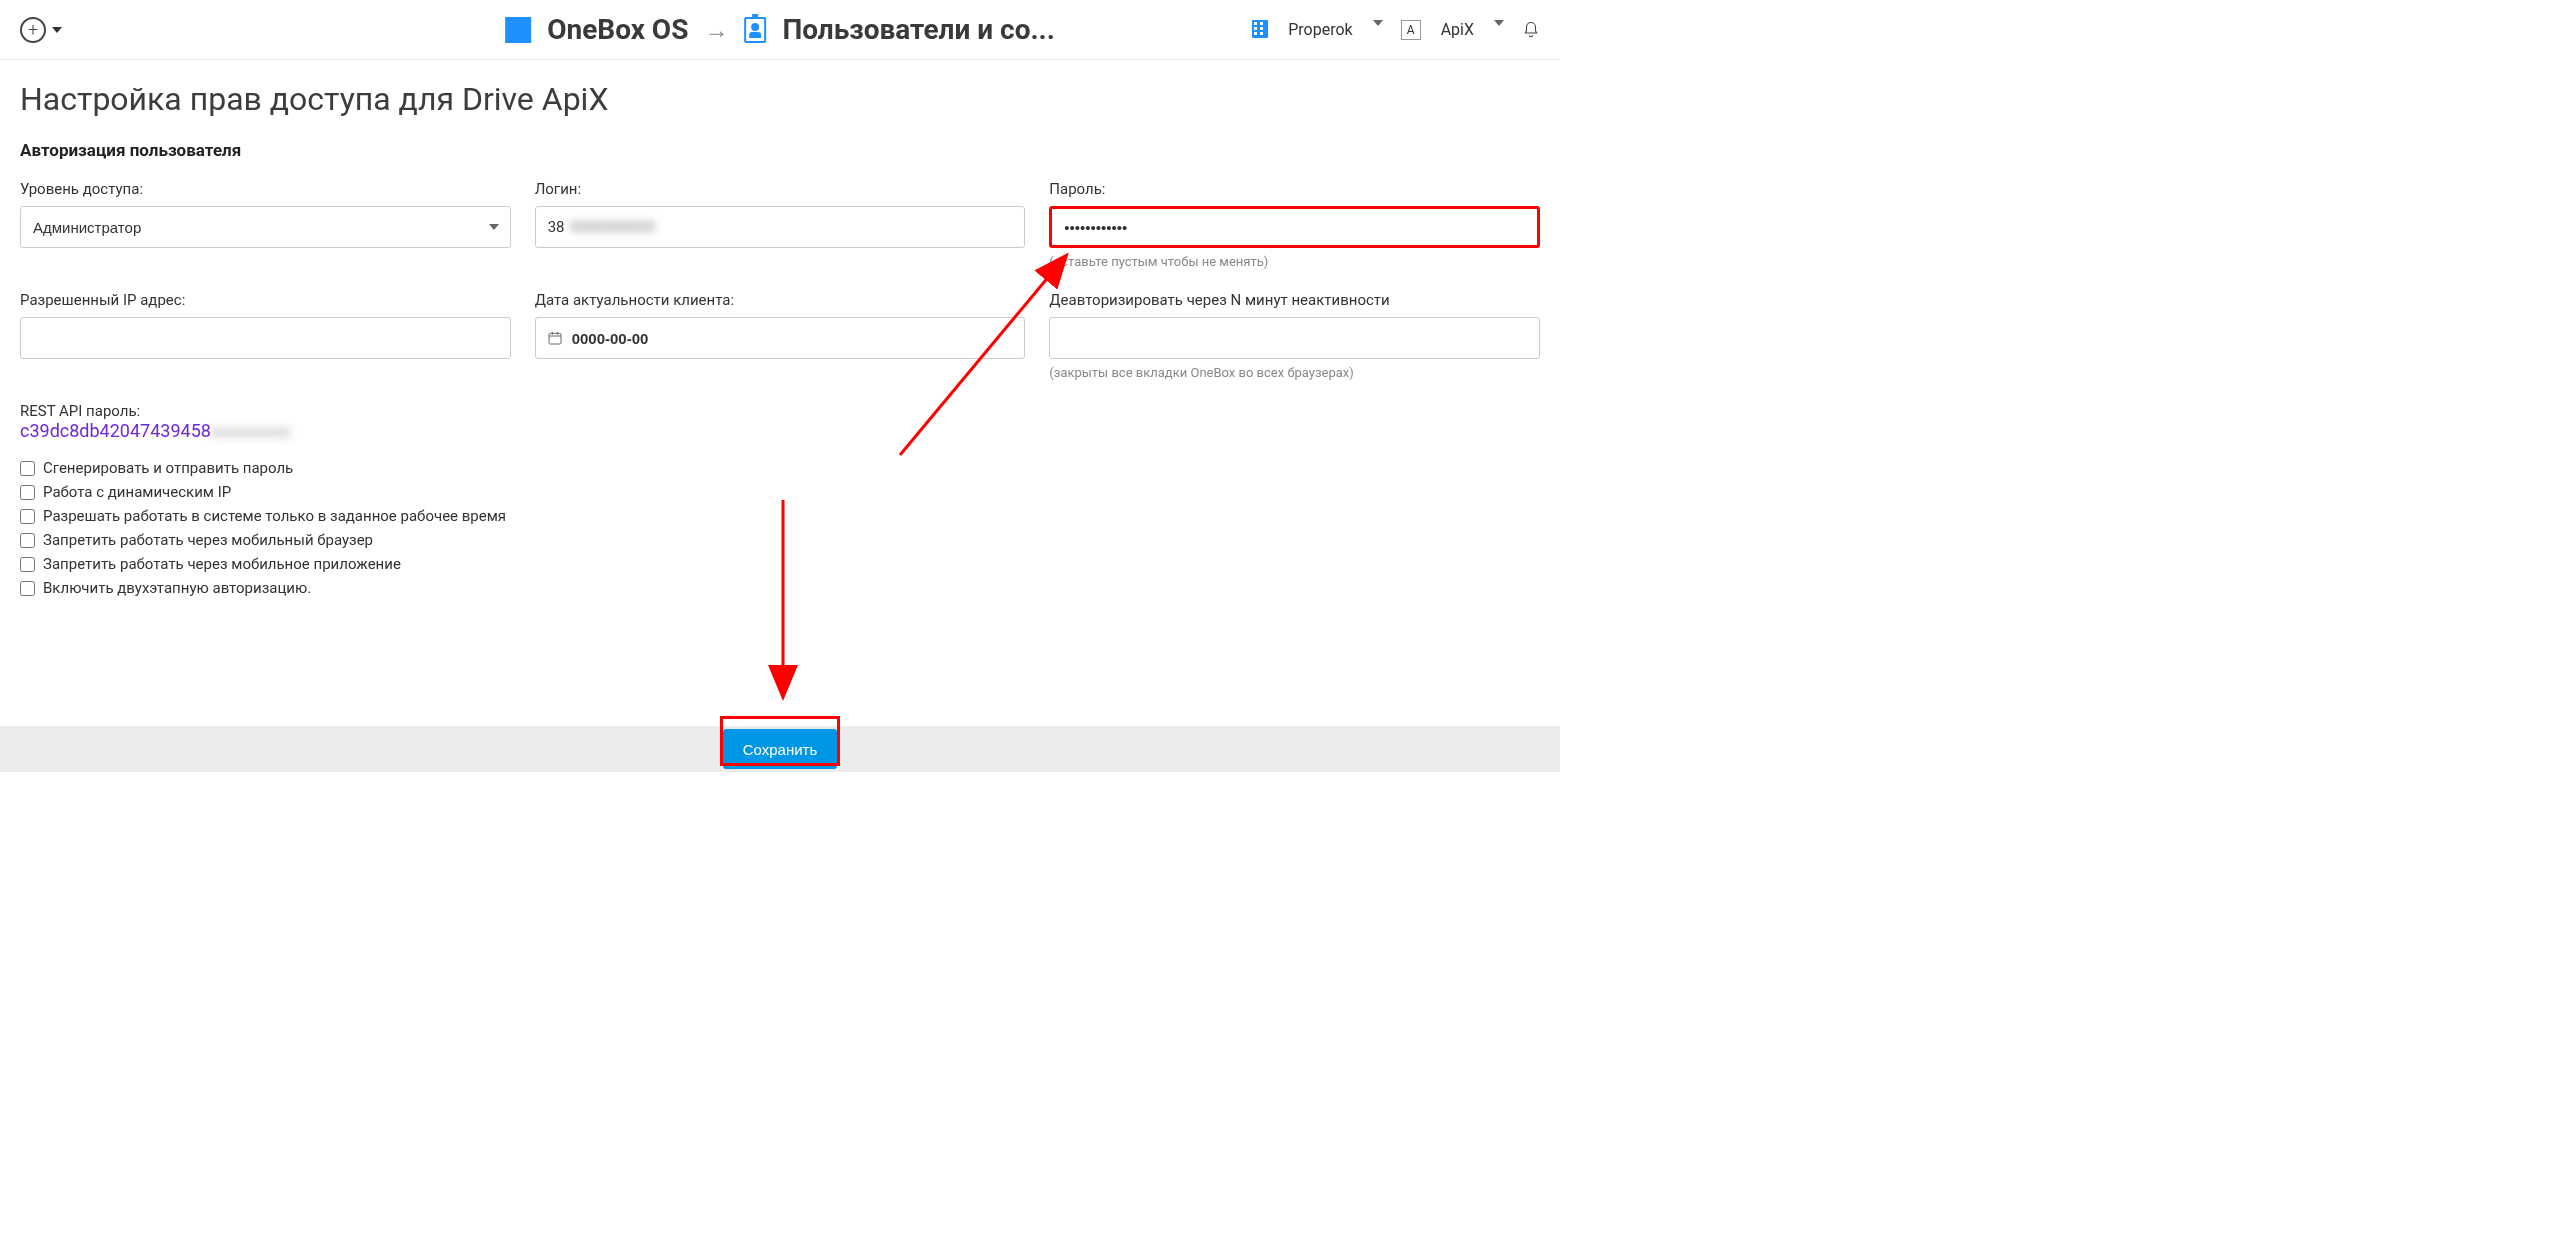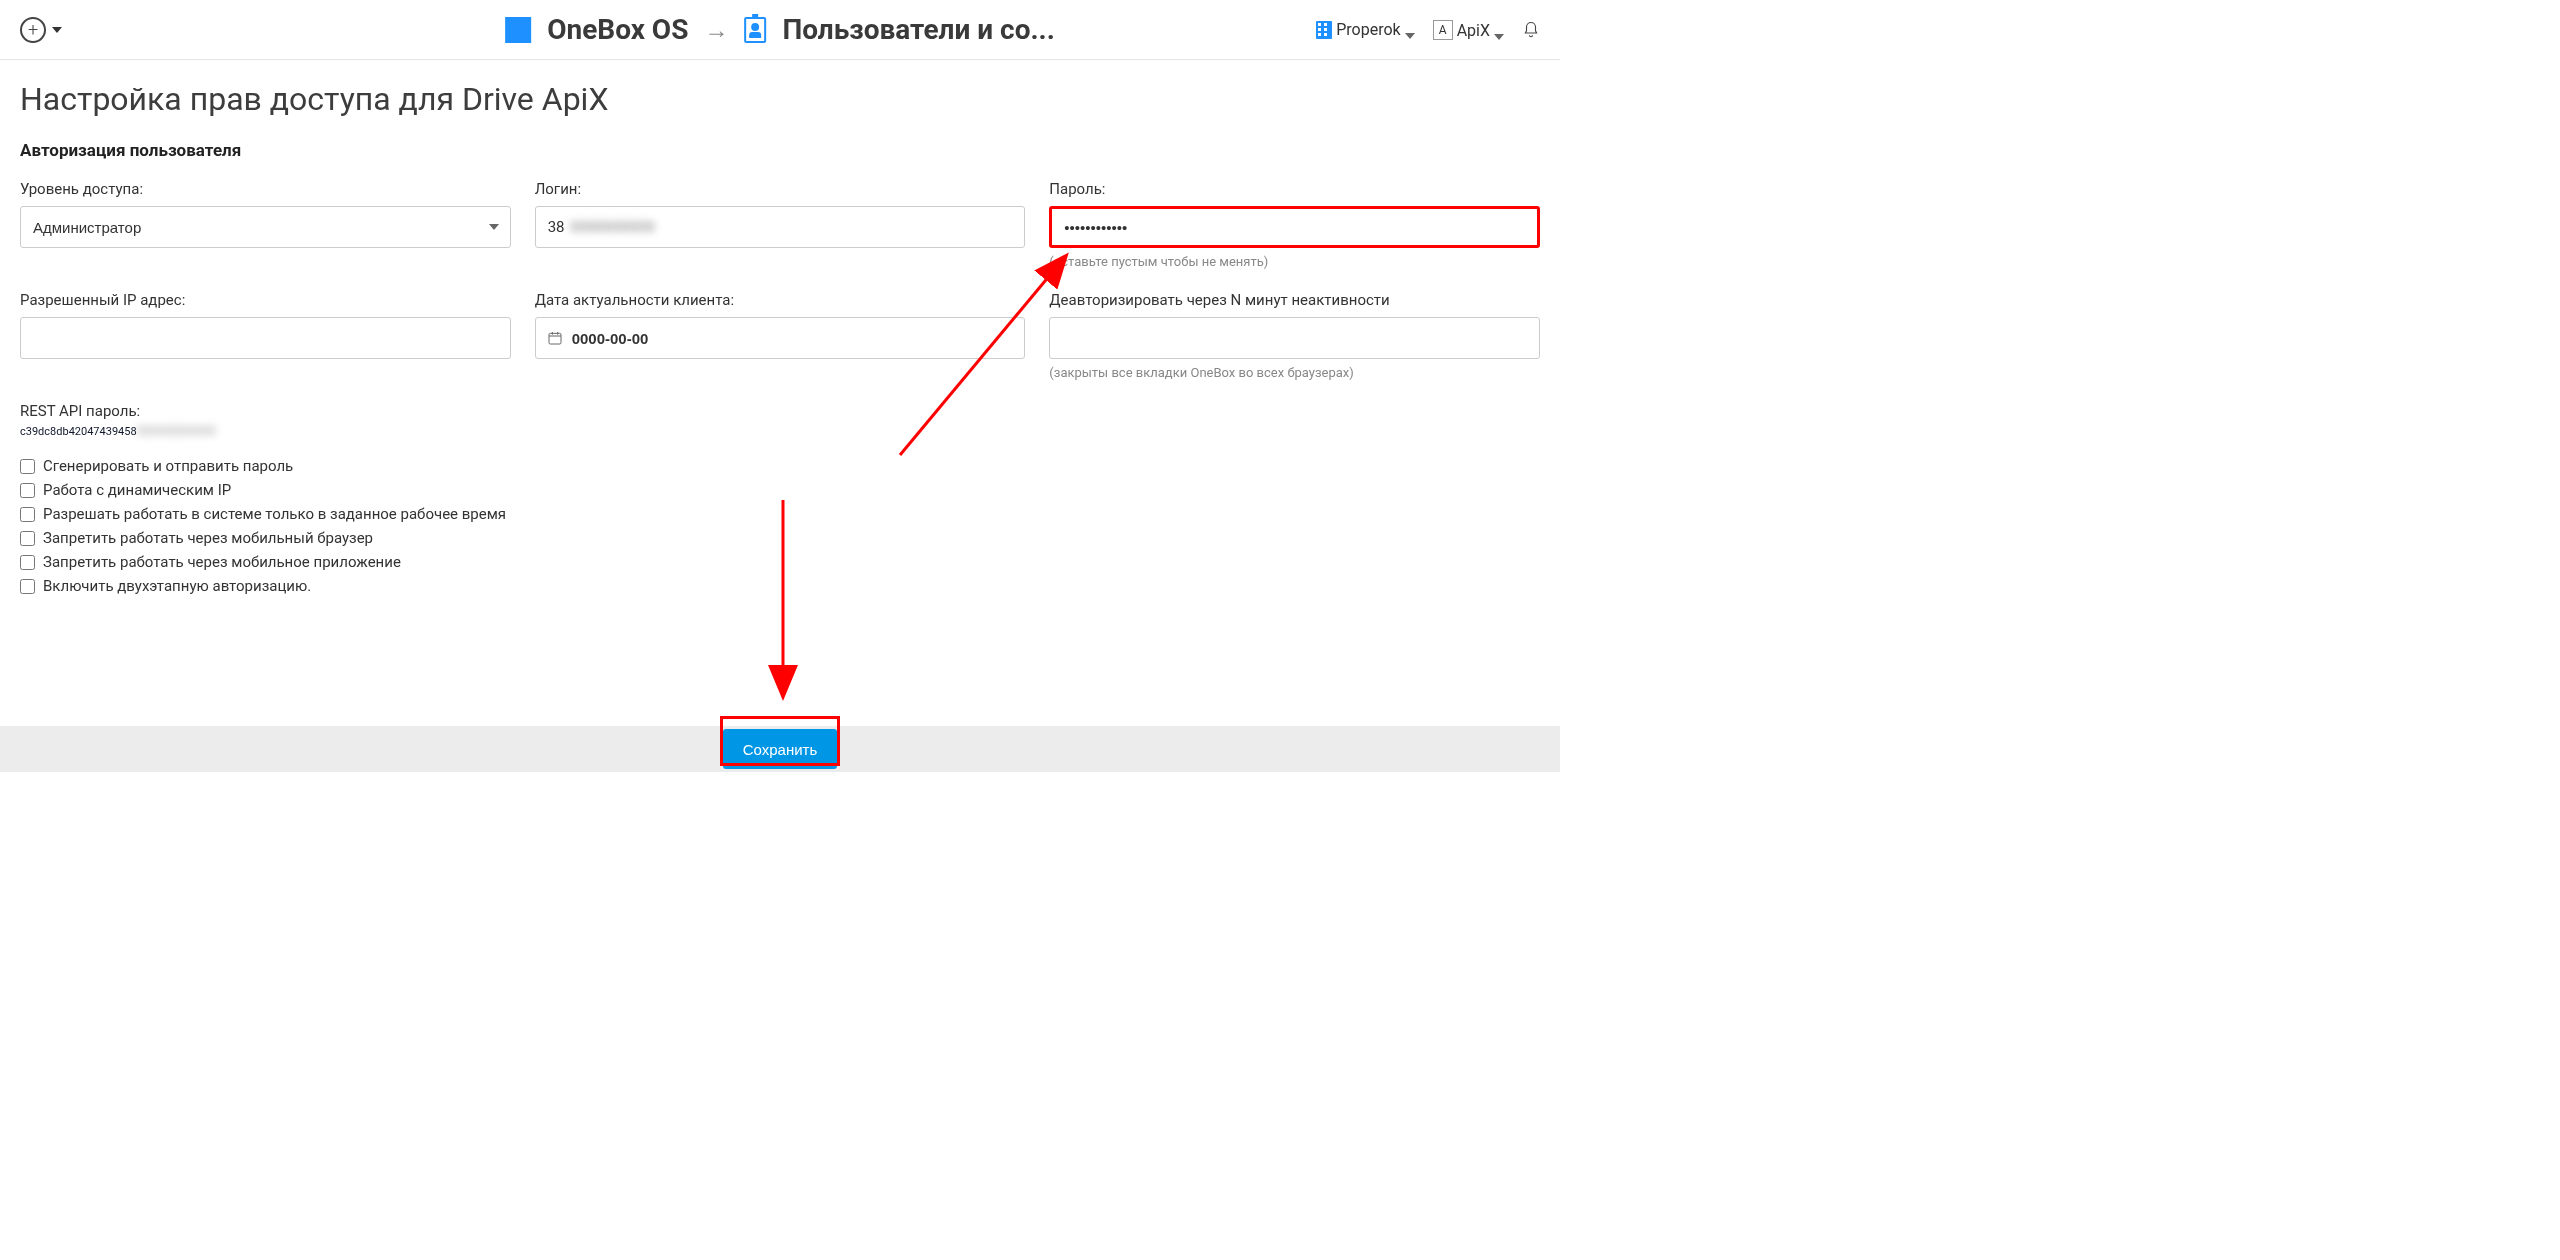--- a/index.html
+++ b/index.html
@@ -96,22 +96,22 @@
     white-space: nowrap;
   }
   .header-right {
     margin-left: auto;
     display: flex;
     align-items: center;
     gap: 18px;
   }
   .org-block, .user-block {
     display: flex;
-    align-items: flex-end;
-    gap: 4px;
+    align-items: flex-start;
+    gap: 20px;
     cursor: pointer;
   }
   .building-icon {
     width:16px; height:18px;
     background: linear-gradient(#1e90ff,#1e90ff);
     position:relative;
     border-radius:1px;
   }
   .building-icon::before{
     content:"";
@@ -184,21 +184,21 @@
   }
   .date-wrap { position:relative; }
   .date-wrap .cal-icon {
     position:absolute; left:12px; top:50%; transform:translateY(-50%);
     width:16px; height:16px;
   }
   .date-wrap .cal-icon svg { width:16px; height:16px; stroke:#666; fill:none; stroke-width:1.5; }
   .date-wrap .input { padding-left:36px;font-weight:bold; }
   .rest-api-block { margin-top: 4px; margin-bottom: 18px; }
   .rest-api-label { font-size:15px; color:#333; }
-  .rest-api-value { font-size:11px; color:#0f172a; }
+  .rest-api-value { font-size:18px; color:#6d28d9; }
   .rest-api-blur { color: transparent; text-shadow: 0 0 8px rgba(0,0,0,0.4); }
   .login-blur { color: transparent; text-shadow: 0 0 7px rgba(0,0,0,0.5); user-select:none; }
 
   .checks { display:flex; flex-direction:column; gap:6px; margin-top:8px;}
   .chk-row { display:flex; align-items:center; gap:8px; font-size:15px; color:#333; }
   .chk-row input[type=checkbox] { width:15px; height:15px; cursor:pointer; }
 
   .password-input-highlighted { border: 3px solid red !important; }
 
   .footer-bar {

